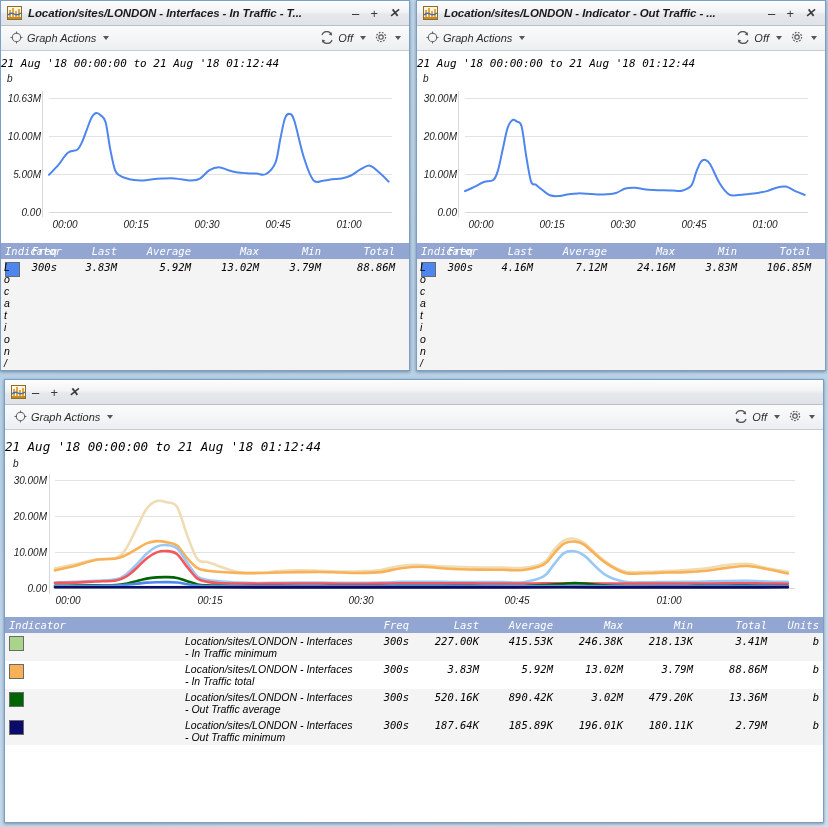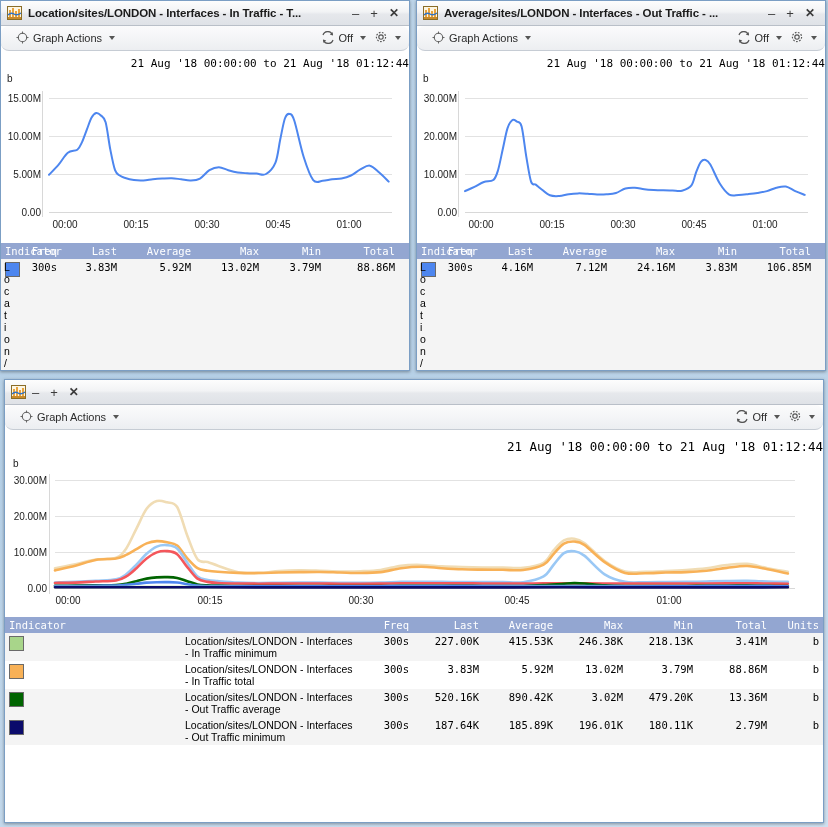--- a/index.html
+++ b/index.html
@@ -9,20 +9,21 @@
     height: 827px;
     background: #b9d3e8;
     font-family: "Liberation Sans", sans-serif;
     overflow: hidden;
   }
   #root {
     position: relative;
     width: 828px;
     height: 827px;
     background: linear-gradient(160deg, #c2d9ec 0%, #b4cfe6 40%, #cfe0f0 100%);
+    font-style: italic;
   }
   
   .window {
     position: absolute;
     background: #ffffff;
     border: 1px solid #7b9ec4;
     box-shadow: 0 1px 3px rgba(0,0,0,0.35);
     box-sizing: border-box;
     overflow: hidden;
   }
@@ -66,23 +67,22 @@
     font-family: "Liberation Sans", sans-serif;
   }
   .win-btn.close { font-size: 12px; font-weight: bold; }
 
   .toolbar {
     height: 25px;
     background: linear-gradient(to bottom, #fbfbfc 0%, #f4f5f7 50%, #eceef1 100%);
     border-bottom: 1px solid #c6ccd4;
     display: flex;
     align-items: center;
-    padding: 0 5px 0 12px;
+    padding: 0 5px 0 6px;
     box-sizing: border-box;
-    border-radius: 8px;
   }
   .tb-left, .tb-right { display: flex; align-items: center; }
   .tb-right { margin-left: auto; gap: 2px; }
   .tb-item {
     display: flex;
     align-items: center;
     gap: 4px;
     font-size: 11px;
     color: #2b2b2b;
     padding: 1px 3px;
@@ -93,21 +93,21 @@
     border-left: 3.5px solid transparent;
     border-right: 3.5px solid transparent;
     border-top: 4px solid #555;
     margin-left: 3px;
   }
   .content { background: #ffffff; }
 
   
   .chart-wrap { position: relative; background:#fff; }
   .chart-title {
-    text-align: right;
+    text-align: left;
     font-family: "DejaVu Sans Mono", "Liberation Mono", monospace;
     font-size: 11px;
     color: #000;
     padding-top: 6px;
     letter-spacing: 0px;
   }
   .chart-title.big { font-size: 12.5px; padding-top: 9px; }
   .plot { position: relative; }
   .unit-label {
     position: absolute;
@@ -256,21 +256,21 @@
         <div class="chart-title">21 Aug '18 00:00:00 to 21 Aug '18 01:12:44</div>
         <div class="unit-label" style="left:6px; top:22px;">b</div>
         <div class="plot" style="position:absolute; left:0; top:0; width:410px; height:192px;">
 
           <div class="gridline" style="left:48px; top:47px; width:343px;"></div>
           <div class="gridline" style="left:48px; top:85px; width:343px;"></div>
           <div class="gridline" style="left:48px; top:123px; width:343px;"></div>
           <div class="gridline" style="left:48px; top:161px; width:343px; background:#d8d8d8;"></div>
           <div class="axisline" style="left:41px; top:40px; width:1px; height:126px; background:#d8d8d8;"></div>
 
-          <div class="ytick" style="top:47px; width:38px; left:2px;">15.00M</div>
+          <div class="ytick" style="top:47px; width:38px; left:2px;">10.63M</div>
           <div class="ytick" style="top:85px; width:38px; left:2px;">10.00M</div>
           <div class="ytick" style="top:123px; width:38px; left:2px;">5.00M</div>
           <div class="ytick" style="top:161px; width:38px; left:2px;">0.00</div>
 
           <div class="xtick" style="left:64px; top:168px;">00:00</div>
           <div class="xtick" style="left:135px; top:168px;">00:15</div>
           <div class="xtick" style="left:206px; top:168px;">00:30</div>
           <div class="xtick" style="left:277px; top:168px;">00:45</div>
           <div class="xtick" style="left:348px; top:168px;">01:00</div>
 
@@ -317,21 +317,21 @@
         <svg width="15" height="14" viewBox="0 0 15 14">
           <rect x="0.5" y="0.5" width="14" height="13" fill="#fdf6e3" stroke="#8a6d28"></rect>
           <rect x="2" y="4" width="2" height="7" fill="#e8a33d"></rect>
           <rect x="5" y="2" width="2" height="9" fill="#e8a33d"></rect>
           <rect x="8" y="5" width="2" height="6" fill="#e8a33d"></rect>
           <rect x="11" y="3" width="2" height="8" fill="#e8a33d"></rect>
           <path d="M1 9 Q4 6 7 8 T14 7" stroke="#2f72c4" stroke-width="1.4" fill="none"></path>
           <rect x="1" y="11" width="13" height="2" fill="#c98a2a"></rect>
         </svg>
       </span>
-      <span class="title-text">Average/sites/LONDON - Interfaces - Out Traffic - ...</span>
+      <span class="title-text">Location/sites/LONDON - Indicator - Out Traffic - ...</span>
       <span class="win-btns">
         <span class="win-btn">–</span>
         <span class="win-btn">+</span>
         <span class="win-btn close">✕</span>
       </span>
     </div>
     <div class="toolbar">
       <div class="tb-left">
         <span class="tb-item">
           <span>

